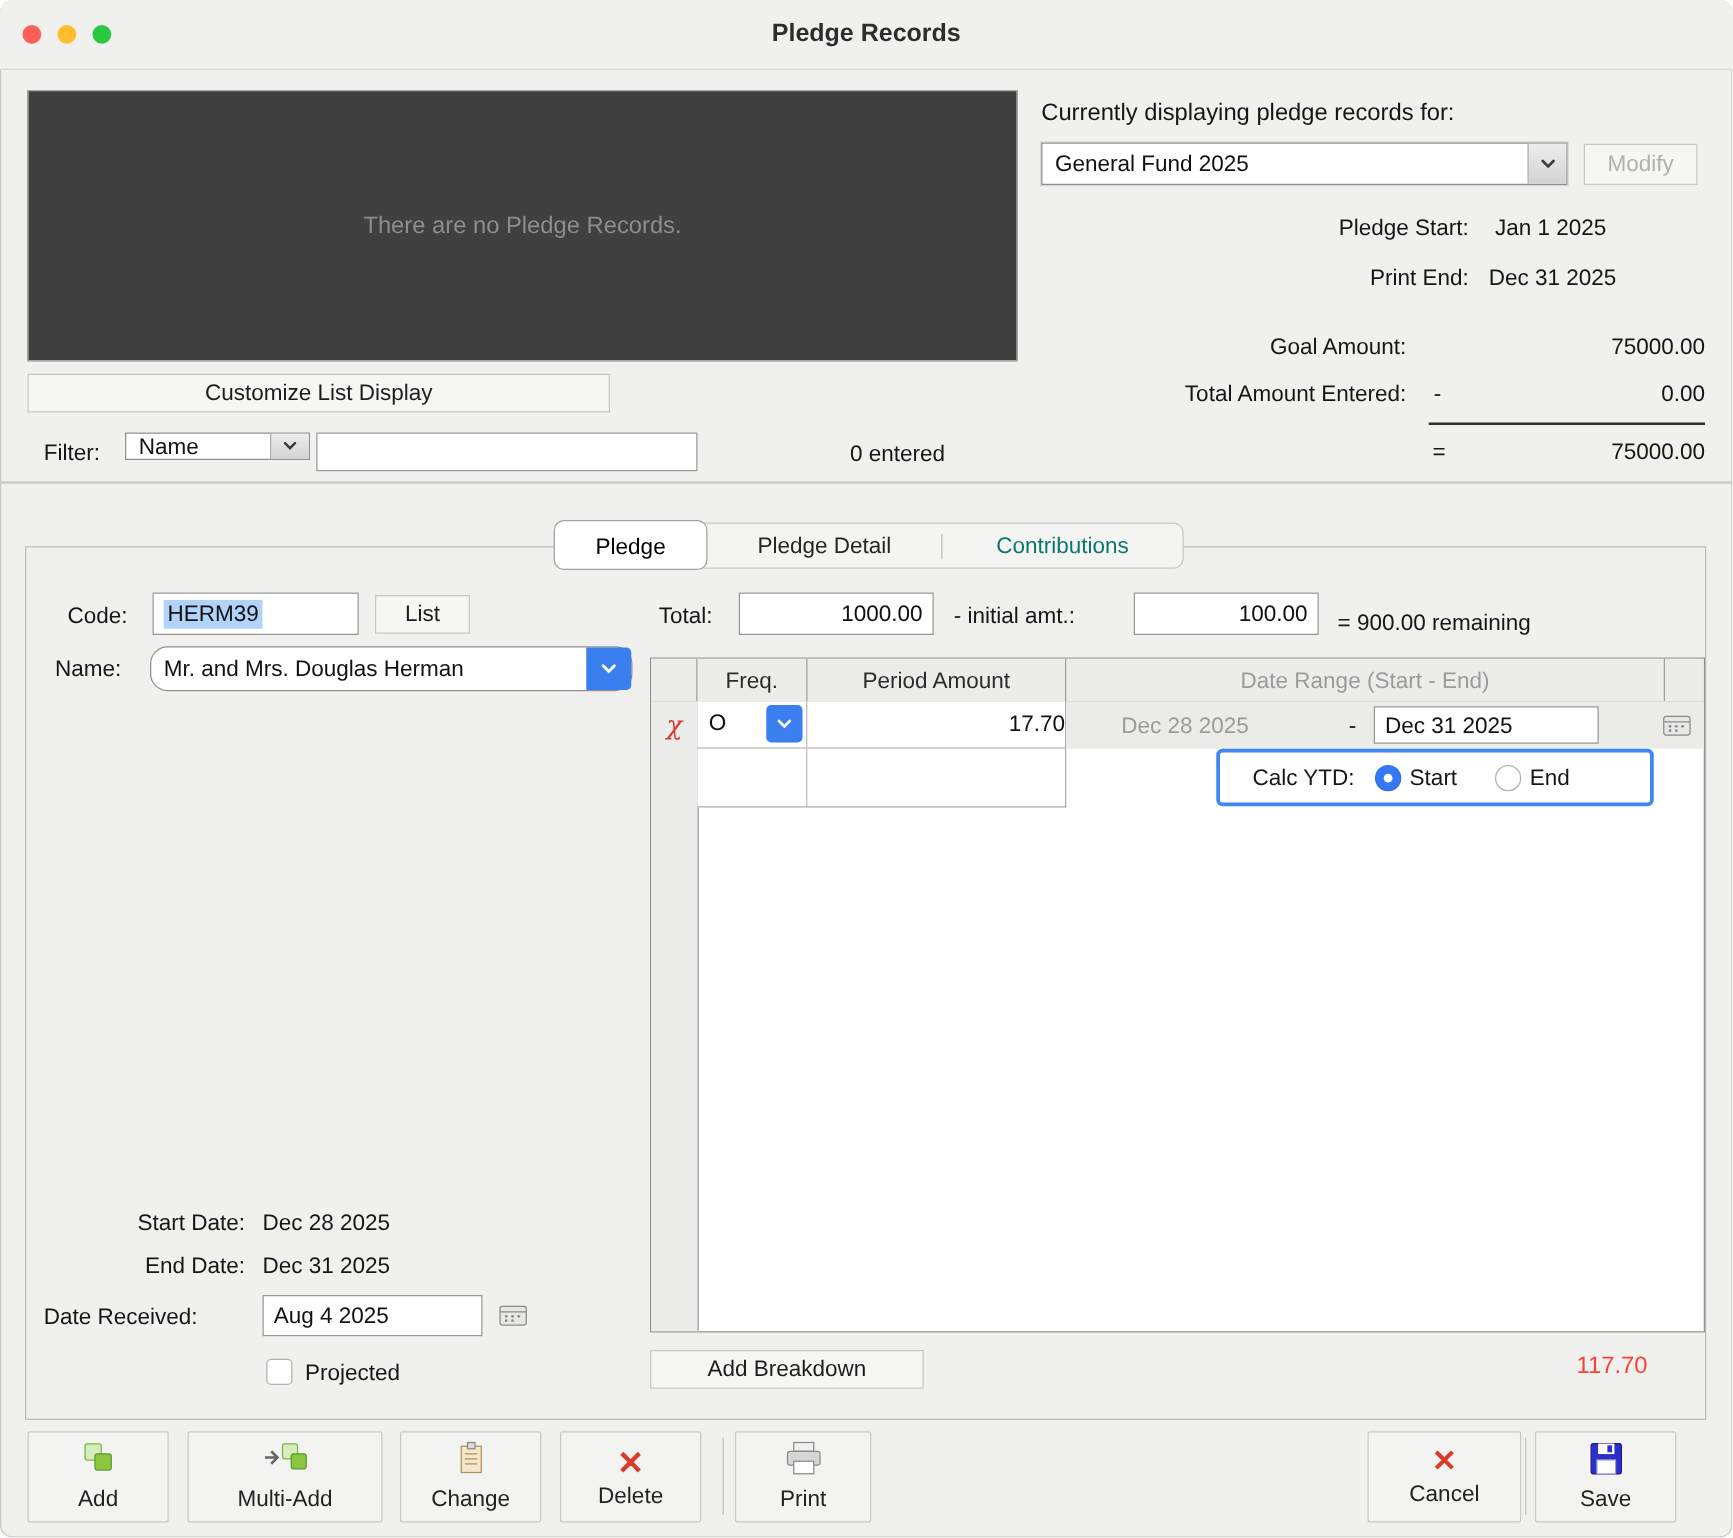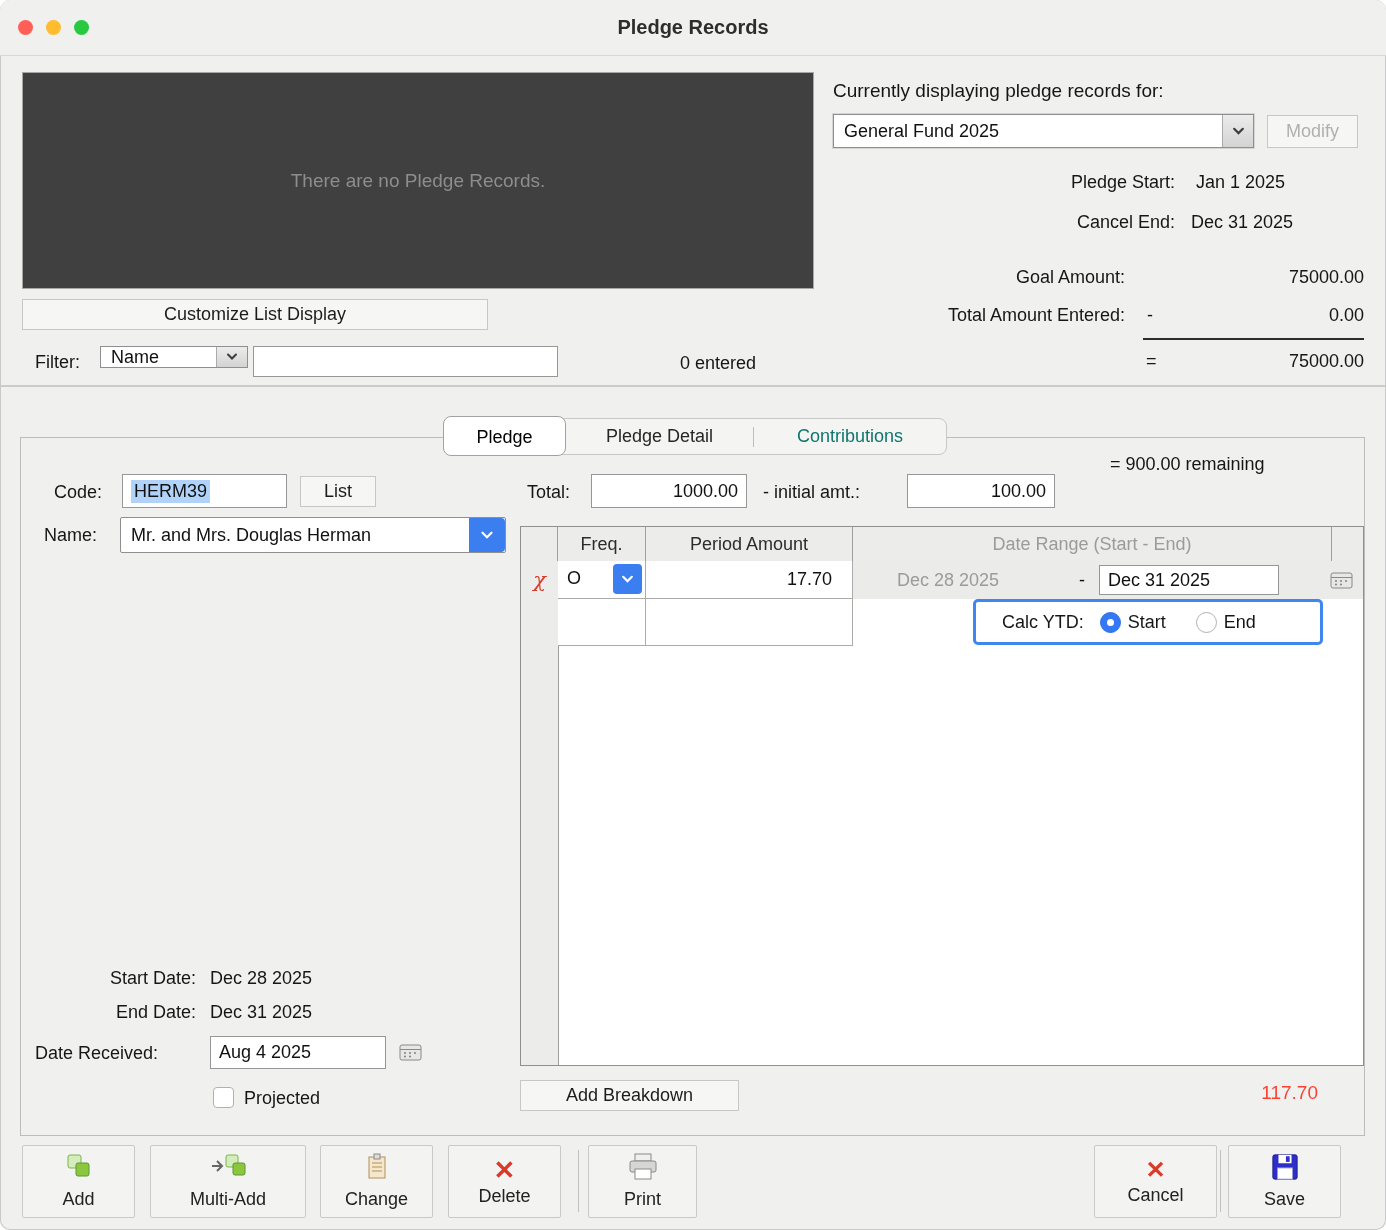--- a/index.html
+++ b/index.html
@@ -67,21 +67,21 @@
           <path d="M2 1.5l4 4 4-4" fill="none" stroke="currentColor" stroke-width="2" stroke-linecap="round"></path>
         </svg>
     </span>
   </div>
 
   <div class="abs btn-flat" style="left:1267px;top:115px;width:91px;height:33px;color:#b0b0af;">Modify</div>
 
   <div class="abs lbl" style="left:900px;top:172px;width:275px;text-align:right;">Pledge Start:</div>
   <div class="abs lbl" style="left:1196px;top:172px;">Jan 1 2025</div>
 
-  <div class="abs lbl" style="left:900px;top:212px;width:275px;text-align:right;">Cancel End:</div>
+  <div class="abs lbl" style="left:900px;top:212px;width:275px;text-align:right;">Print End:</div>
   <div class="abs lbl" style="left:1191px;top:212px;">Dec 31 2025</div>
 
   <div class="abs lbl" style="left:860px;top:267px;width:265px;text-align:right;">Goal Amount:</div>
   <div class="abs lbl" style="left:1164px;top:267px;width:200px;text-align:right;">75000.00</div>
 
   <div class="abs lbl" style="left:860px;top:305px;width:265px;text-align:right;">Total Amount Entered:</div>
   <div class="abs lbl" style="left:1147px;top:305px;">-</div>
   <div class="abs lbl" style="left:1164px;top:305px;width:200px;text-align:right;">0.00</div>
 
   <div class="abs" style="left:1143px;top:338px;width:221px;height:0;border-top:2px solid #2d2d2d;"></div>
@@ -103,24 +103,24 @@
   <div class="abs lbl" style="left:54px;top:482px;">Code:</div>
   <div class="abs field" style="left:122px;top:474px;width:165px;height:34px;">
     <span style="background:#b1d3fa;padding:1px 3px;">HERM39</span>
   </div>
   <div class="abs btn-flat" style="left:300px;top:476px;width:76px;height:31px;">List</div>
 
   <div class="abs lbl" style="left:527px;top:482px;">Total:</div>
   <div class="abs field ra" style="left:591px;top:474px;width:156px;height:34px;">1000.00</div>
   <div class="abs lbl" style="left:763px;top:482px;">- initial amt.:</div>
   <div class="abs field ra" style="left:907px;top:474px;width:148px;height:34px;">100.00</div>
-  <div class="abs lbl" style="left:1070px;top:454px;margin-left:40px;">= 900.00 remaining</div>
+  <div class="abs lbl" style="left:1070px;top:488px;">= 900.00 remaining</div>
 
   <div class="abs lbl" style="left:44px;top:525px;">Name:</div>
-  <div class="abs dd" style="left:120px;top:517px;width:386px;height:36px;border-radius:2px;">
+  <div class="abs dd" style="left:120px;top:517px;width:386px;height:36px;border-radius:14px;">
     <span class="dd-text">Mr. and Mrs. Douglas Herman</span>
     <span class="bluebtn" style="width:36px;border-radius:0 4px 4px 0;">
       <svg width="14" height="9" viewBox="0 0 12 8">
           <path d="M2 1.5l4 4 4-4" fill="none" stroke="#fff" stroke-width="2" stroke-linecap="round"></path>
         </svg>
     </span>
   </div>
 
   <div class="abs" style="left:520px;top:526px;width:844px;height:540px;background:#fff;border:1px solid #8f8f8f;box-sizing:border-box;">
 
@@ -138,21 +138,21 @@
 
     <div class="abs" style="left:37px;top:34px;width:88px;height:38px;border-right:1px solid #ababab;border-bottom:1px solid #ababab;background:#fff;box-sizing:border-box;">
       <span class="abs" style="left:9px;top:7px;font-size:18px;color:#111;">O</span>
       <span class="bluebtn abs" style="left:55px;top:3px;width:29px;height:30px;border-radius:4px;">
         <svg width="13" height="9" viewBox="0 0 12 8">
             <path d="M2 1.5l4 4 4-4" fill="none" stroke="#fff" stroke-width="2" stroke-linecap="round"></path>
           </svg>
       </span>
     </div>
 
-    <div class="abs" style="left:125px;top:34px;width:207px;height:38px;border-right:1px solid #ababab;border-bottom:1px solid #ababab;background:#fff;box-sizing:border-box;text-align:right;line-height:37px;padding-right:20px;font-size:18px;color:#111;">17.70</div>
+    <div class="abs" style="left:125px;top:34px;width:207px;height:38px;border-right:1px solid #ababab;border-bottom:1px solid #ababab;background:#fff;box-sizing:border-box;text-align:right;line-height:37px;padding-right:0;font-size:18px;color:#111;">17.70</div>
 
     <div class="abs" style="left:37px;top:72px;width:88px;height:47px;border-right:1px solid #ababab;border-bottom:1px solid #ababab;background:#fff;box-sizing:border-box;"></div>
     <div class="abs" style="left:125px;top:72px;width:207px;height:47px;border-right:1px solid #ababab;border-bottom:1px solid #ababab;background:#fff;box-sizing:border-box;"></div>
 
     <div class="abs" style="left:332px;top:34px;width:510px;height:38px;background:#ebebea;display:flex;align-items:center;">
       <span style="margin-left:44px;width:168px;font-size:18px;color:#9b9b9b;">Dec 28 2025</span>
       <span style="margin:0 14px;font-size:18px;color:#111;">-</span>
       <span class="field" style="width:180px;height:30px;">Dec 31 2025</span>
       <span class="abs" style="right:8px;top:8px;">
         <svg width="26" height="22" viewBox="0 0 26 22">

